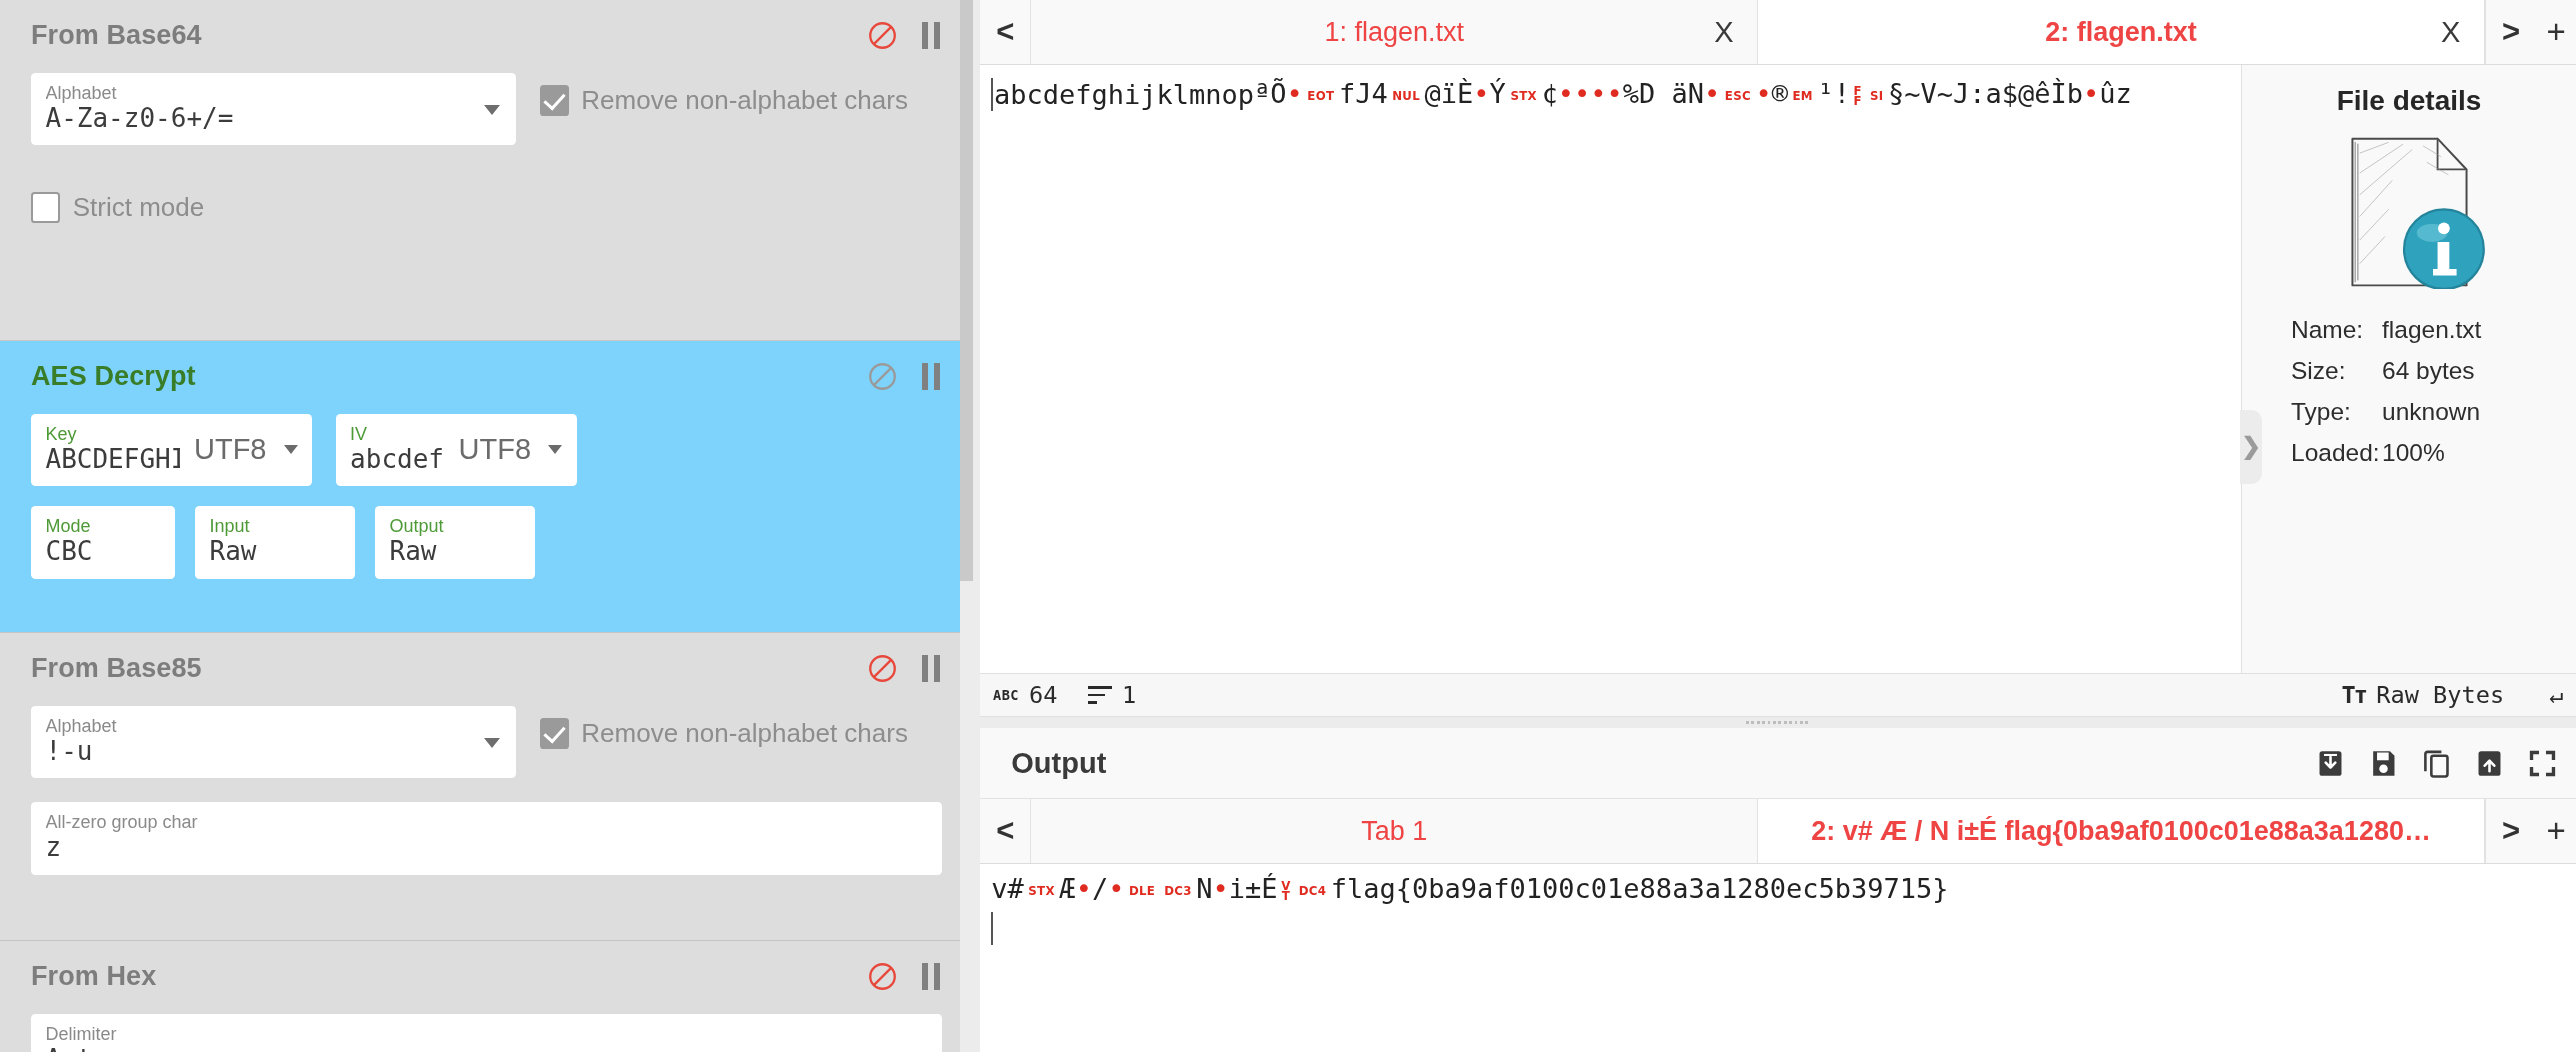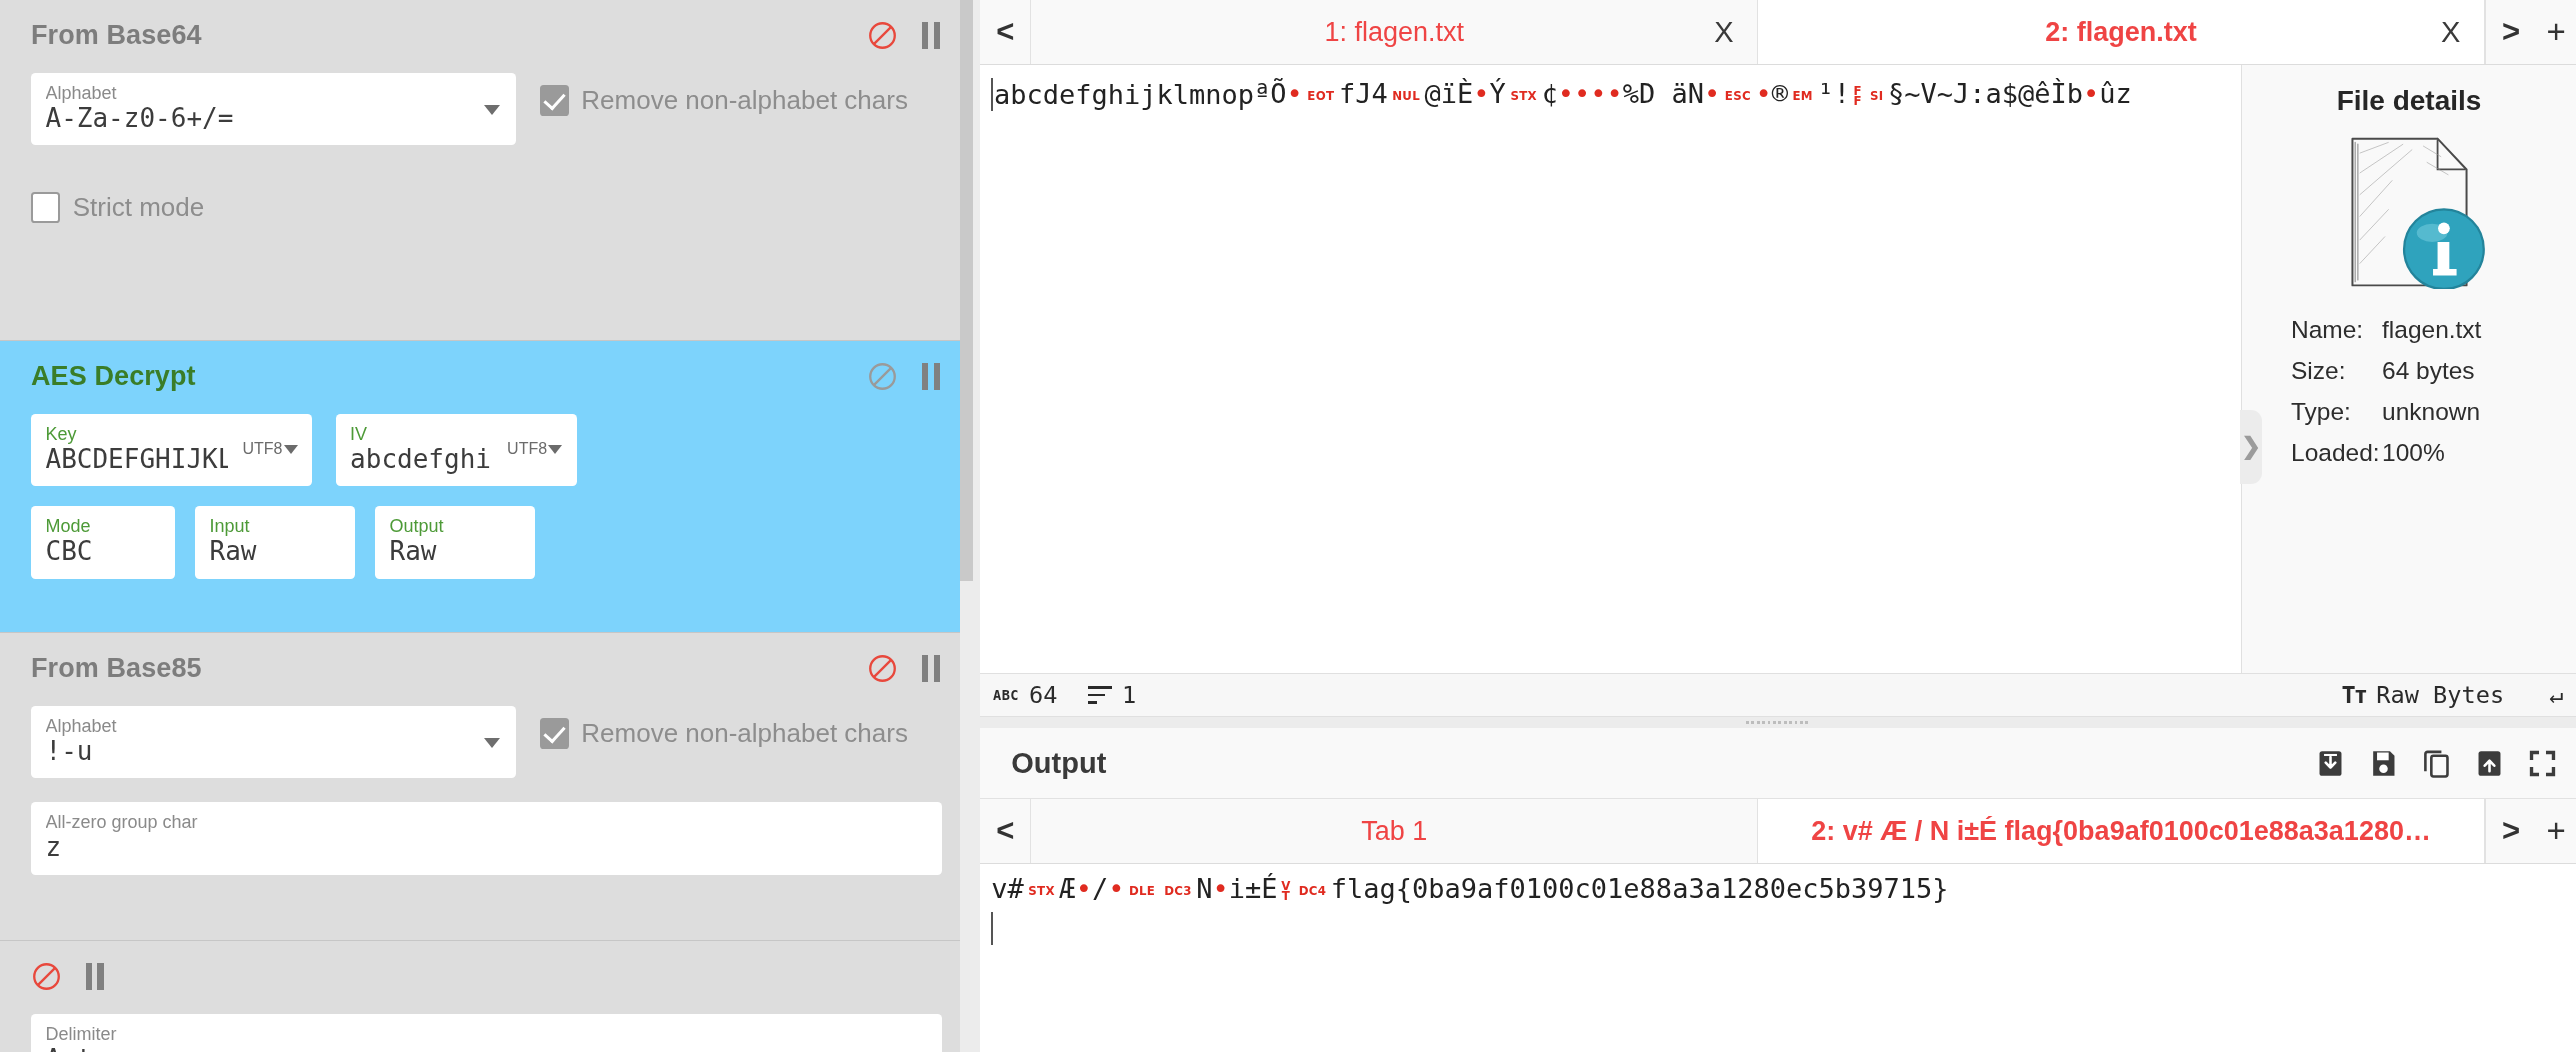--- a/index.html
+++ b/index.html
@@ -67,23 +67,23 @@
     white-space: nowrap; overflow: hidden;
   }
   .field.sel { padding-right: 40px; }
   .caret {
     position: absolute; right: 16.3px; top: 50%; margin-top: -3.6px;
     width: 0; height: 0;
     border-left: 8.2px solid transparent; border-right: 8.2px solid transparent;
     border-top: 10px solid #6e6e6e;
   }
   .enc-tag {
-    font-size: 16px; color: #6b6b6b; align-self: center;
+    font-size: 29px; color: #6b6b6b; align-self: center;
     padding-left: 14.5px; white-space: nowrap;
-    display: flex; align-items: center; gap: 1px;
+    display: flex; align-items: center; gap: 17px;
   }
   .enc-tag .tri {
     width: 0; height: 0;
     border-left: 7.3px solid transparent; border-right: 7.3px solid transparent;
     border-top: 9px solid #6b6b6b;
   }
 
   .chk-wrap { display: flex; align-items: center; gap: 12.7px; padding-top: 12.7px; }
   .chk {
     width: 29px; height: 31px; border-radius: 3.6px;
@@ -416,20 +416,21 @@
               <span class="field-label">All-zero group char</span>
               <span class="field-value">z</span>
             </div>
           </div>
         </div>
       </div>
     </div>
 
     <div class="op plain" style="height:163px;">
       <div class="op-head">
+        <div class="op-title">From Hex</div>
         <div class="op-icons">
           <span>
             <svg class="icon-disable" viewBox="0 0 24 24">
                 <circle cx="12" cy="12" r="9.5" fill="none" stroke="#e8483c" stroke-width="1.8"></circle>
                 <line x1="5.5" y1="18.5" x2="18.5" y2="5.5" stroke="#e8483c" stroke-width="1.8"></line>
               </svg>
           </span>
           <span class="icon-pause">
               <i></i>
               <i></i>

